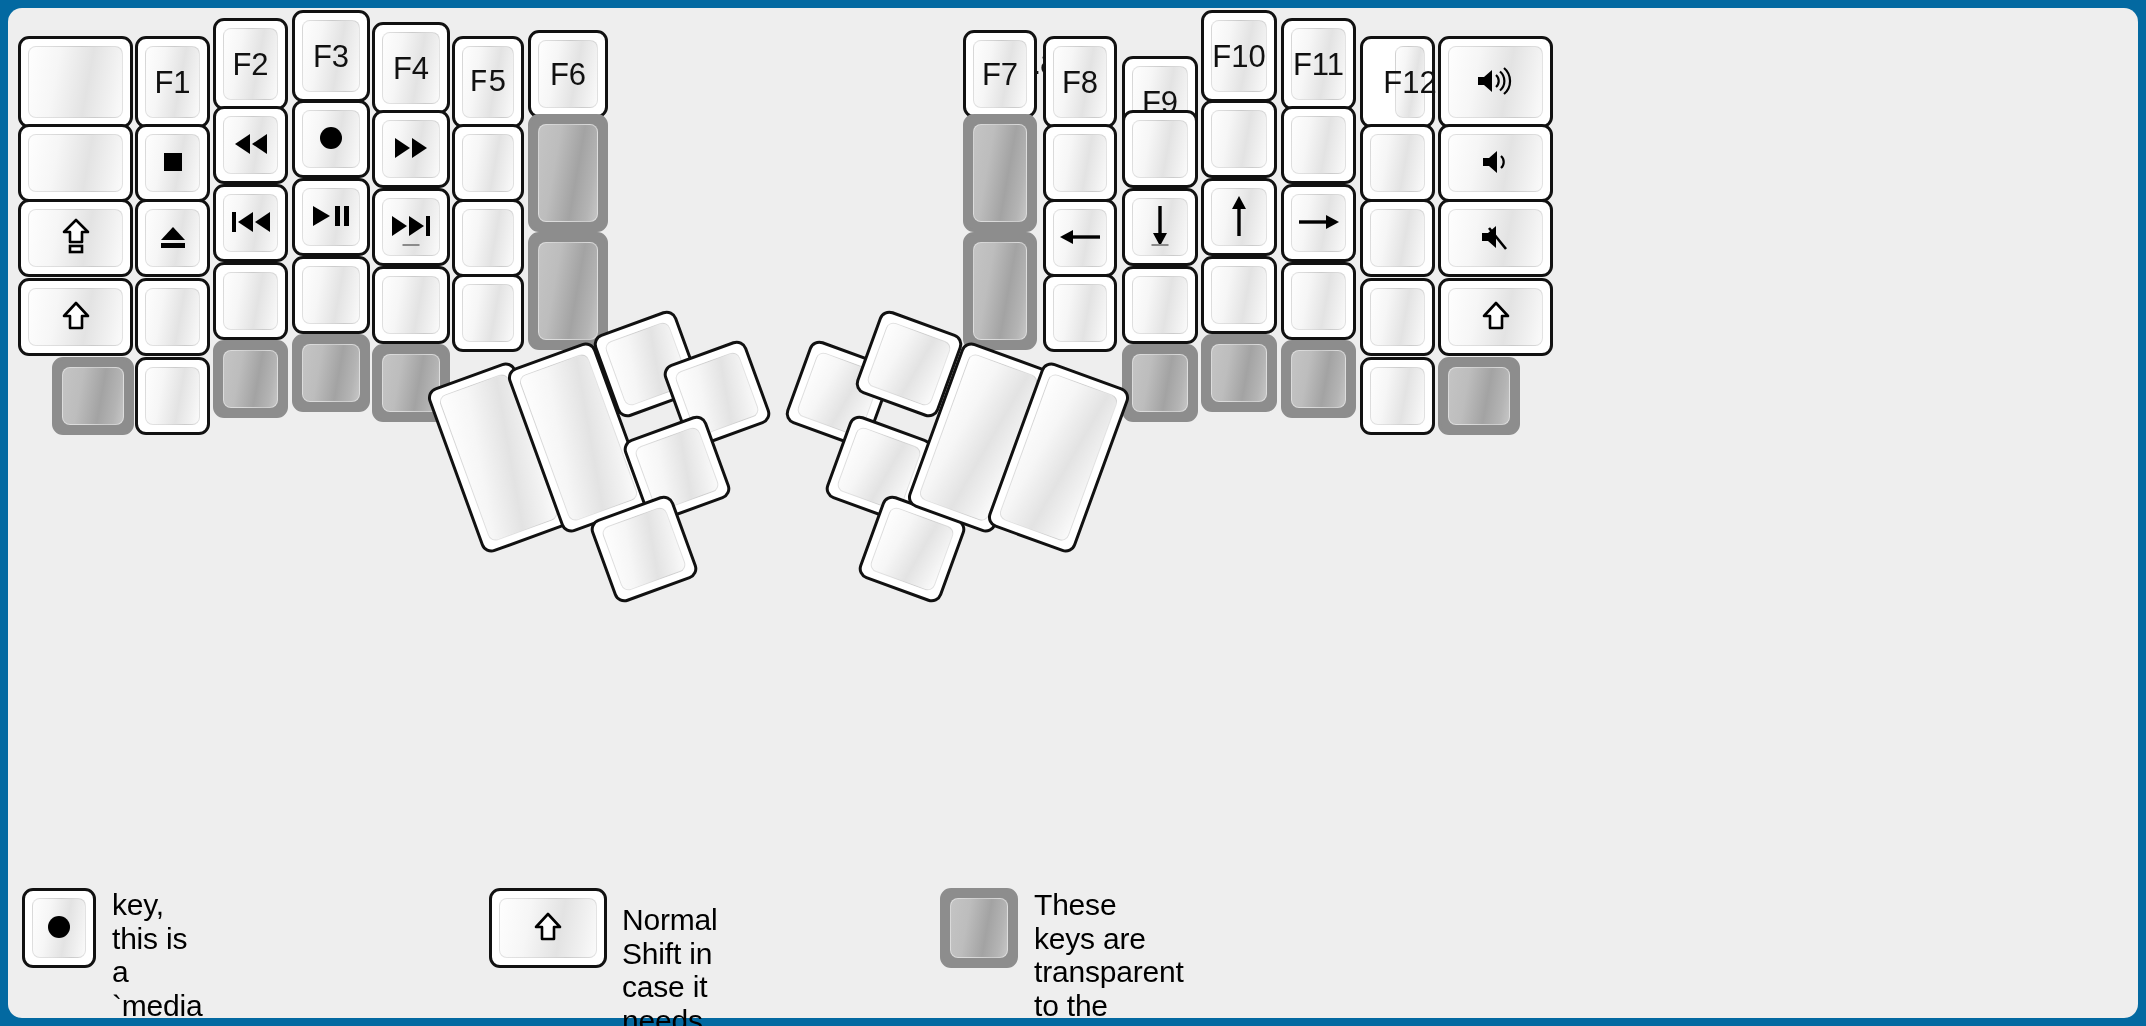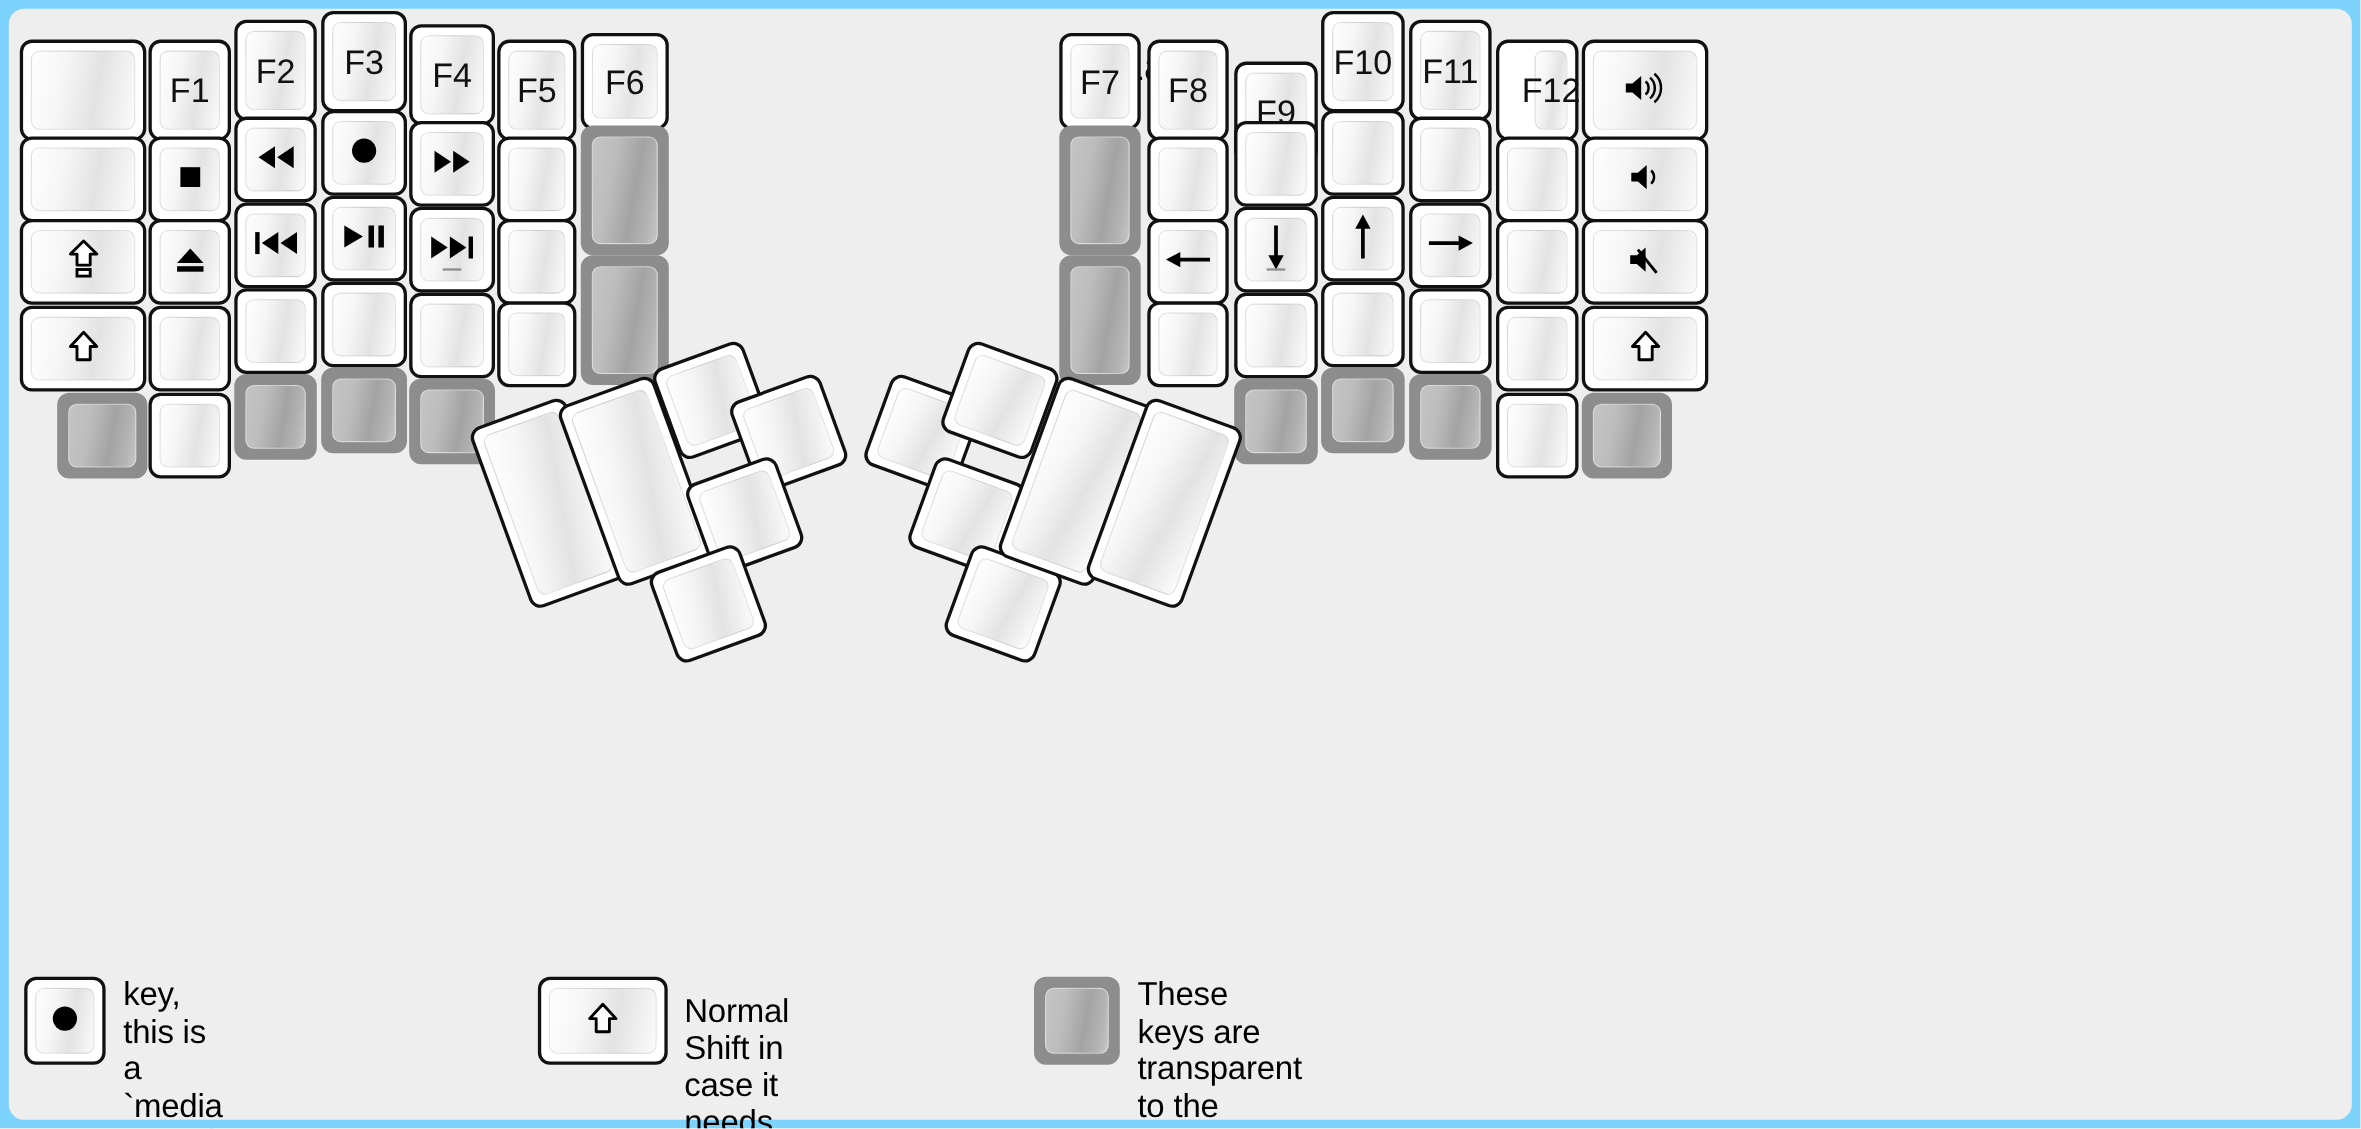--- a/index.html
+++ b/index.html
@@ -2,21 +2,21 @@
 <html><head>
 <meta charset="utf-8">
 <style>
   html,body{margin:0;padding:0;background:#ffffff;}
   body{font-family:"Liberation Sans","DejaVu Sans",sans-serif;}
 
   #root{
     position:relative;
     width:2146px;
     height:1026px;
-    background:#7dd3fc;
+    background:#0369a1;
     overflow:hidden;
   }
 
   
   #board{
     position:absolute;
     left:8px; top:8px;
     width:2130px; height:1010px;
     background:#eeeeee;
     border-radius:14px;
@@ -250,21 +250,21 @@
             </svg></span>
           <span class="under-bar"></span>
         </div>
       </div>
       <div class="key" style="left: 372px; top: 266px; width: 78px; height: 78px;">
         <div class="inner"></div>
       </div>
       <div class="key trans" style="left: 372px; top: 344px; width: 78px; height: 78px;">
         <div class="inner"></div>
       </div>
-      <div class="key" style="left: 452px; top: 36px; width: 72px; height: 92px;">
+      <div class="key" style="left: 452px; top: 36px; width: 72px; height: 92px; font-family: Liberation Mono, monospace;">
         <div class="inner">
           <span class="cap">F5</span>
         </div>
       </div>
       <div class="key" style="left: 452px; top: 124px; width: 72px; height: 78px;">
         <div class="inner"></div>
       </div>
       <div class="key" style="left: 452px; top: 199px; width: 72px; height: 78px;">
         <div class="inner"></div>
       </div>

